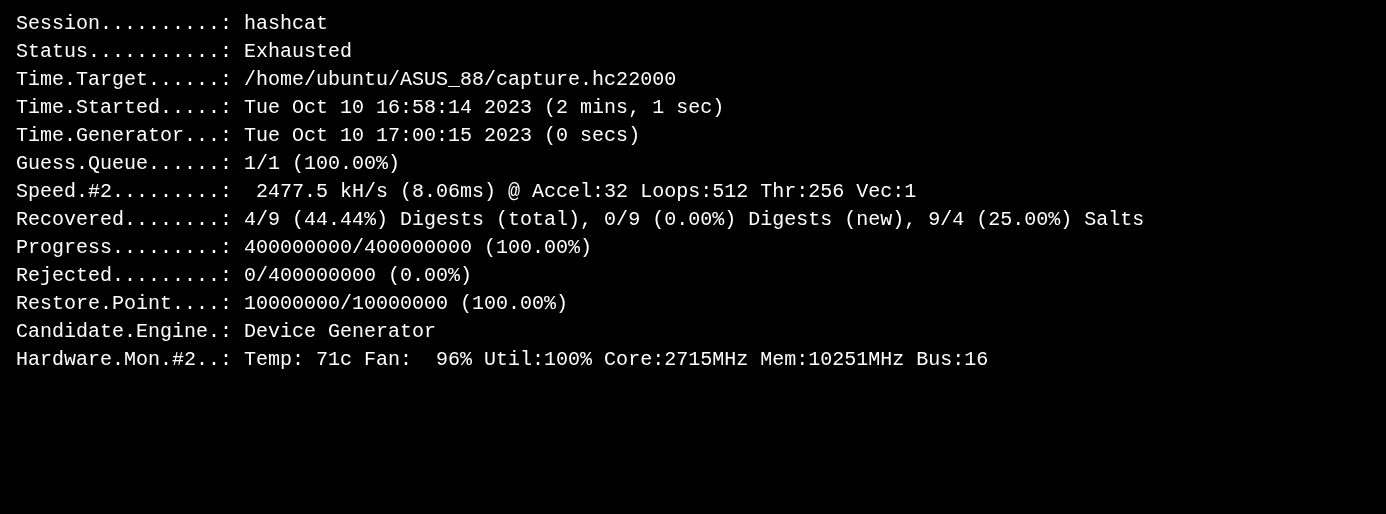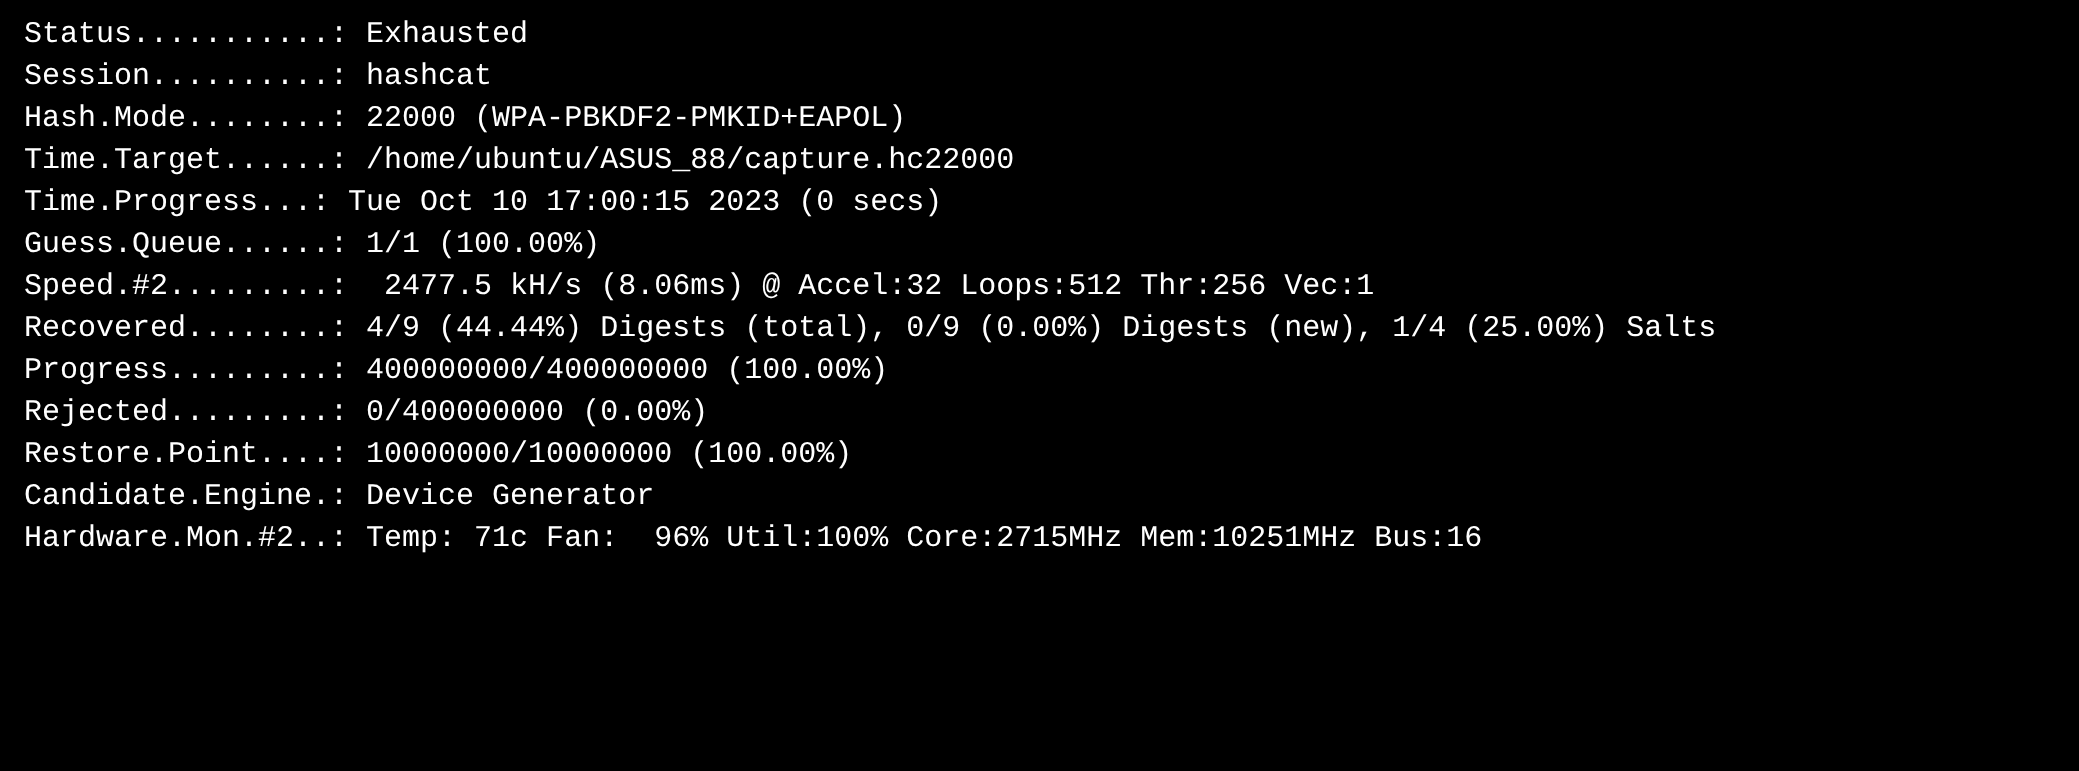--- a/index.html
+++ b/index.html
@@ -14,26 +14,26 @@
       box-sizing: border-box;
     }
     .line {
       white-space: pre;
     }
   </style>
 </head>
 <body>
 
 <div>
+  <div class="line"><span>Session..........:</span> <span>hashcat</span></div>
   <div class="line"><span>Status...........:</span> <span>Exhausted</span></div>
-  <div class="line"><span>Session..........:</span> <span>hashcat</span></div>
-  <div class="line"><span>Hash.Mode........:</span> <span>22000 (WPA-PBKDF2-PMKID+EAPOL)</span></div>
   <div class="line"><span>Time.Target......:</span> <span>/home/ubuntu/ASUS_88/capture.hc22000</span></div>
-  <div class="line"><span>Time.Progress...:</span> <span>Tue Oct 10 17:00:15 2023 (0 secs)</span></div>
+  <div class="line"><span>Time.Started.....:</span> <span>Tue Oct 10 16:58:14 2023 (2 mins, 1 sec)</span></div>
+  <div class="line"><span>Time.Generator...:</span> <span>Tue Oct 10 17:00:15 2023 (0 secs)</span></div>
   <div class="line"><span>Guess.Queue......:</span> <span>1/1 (100.00%)</span></div>
   <div class="line"><span>Speed.#2.........:</span> <span> 2477.5 kH/s (8.06ms) @ Accel:32 Loops:512 Thr:256 Vec:1</span></div>
-  <div class="line"><span>Recovered........:</span> <span>4/9 (44.44%) Digests (total), 0/9 (0.00%) Digests (new), 1/4 (25.00%) Salts</span></div>
+  <div class="line"><span>Recovered........:</span> <span>4/9 (44.44%) Digests (total), 0/9 (0.00%) Digests (new), 9/4 (25.00%) Salts</span></div>
   <div class="line"><span>Progress.........:</span> <span>400000000/400000000 (100.00%)</span></div>
   <div class="line"><span>Rejected.........:</span> <span>0/400000000 (0.00%)</span></div>
   <div class="line"><span>Restore.Point....:</span> <span>10000000/10000000 (100.00%)</span></div>
   <div class="line"><span>Candidate.Engine.:</span> <span>Device Generator</span></div>
   <div class="line"><span>Hardware.Mon.#2..:</span> <span>Temp: 71c Fan:  96% Util:100% Core:2715MHz Mem:10251MHz Bus:16</span></div>
 </div>
 
 </body></html>

